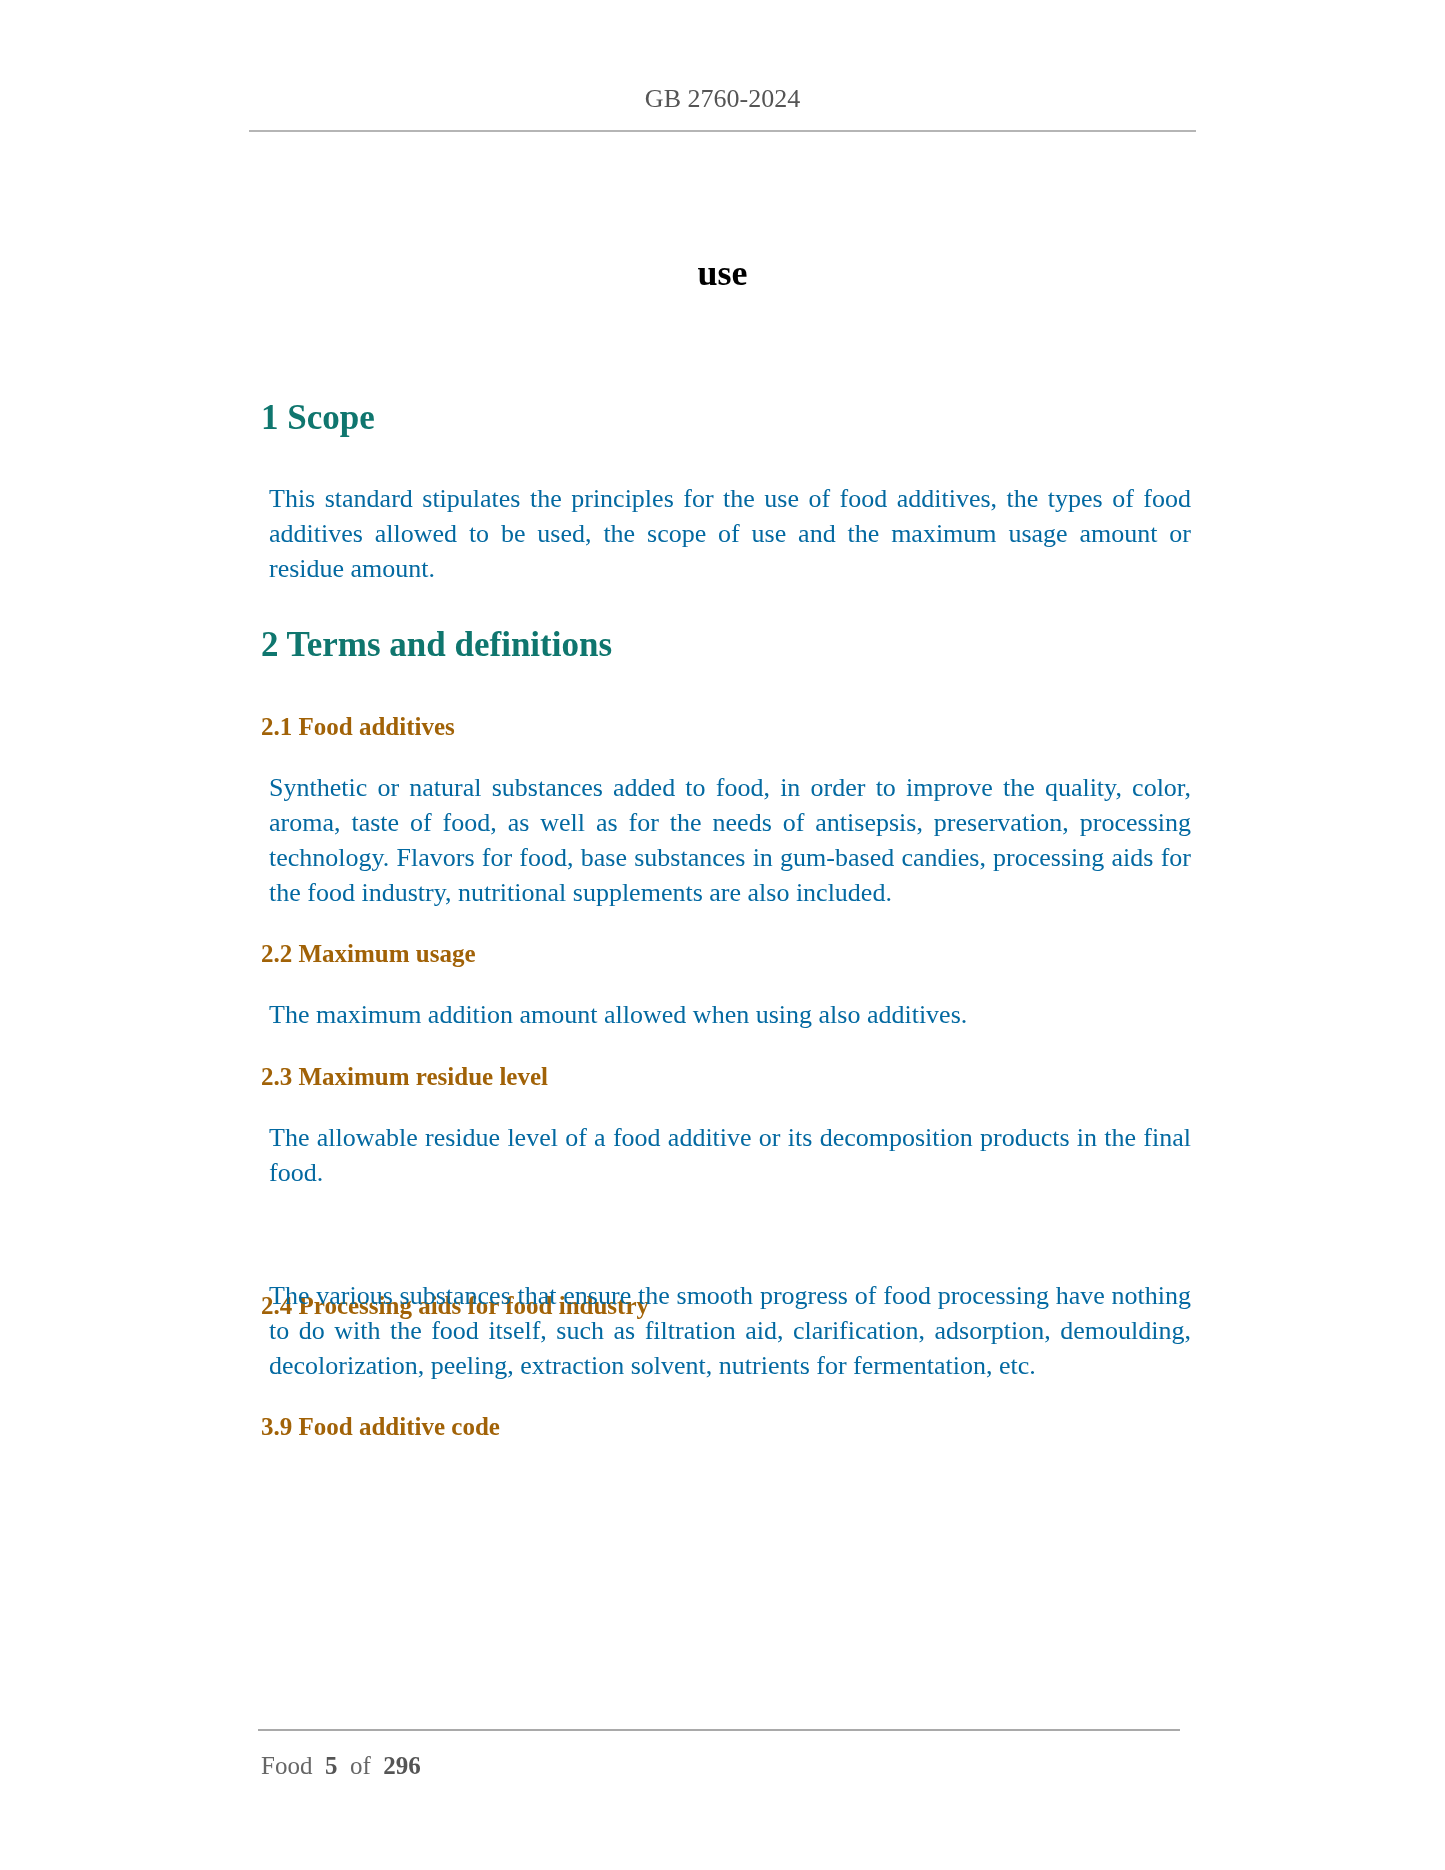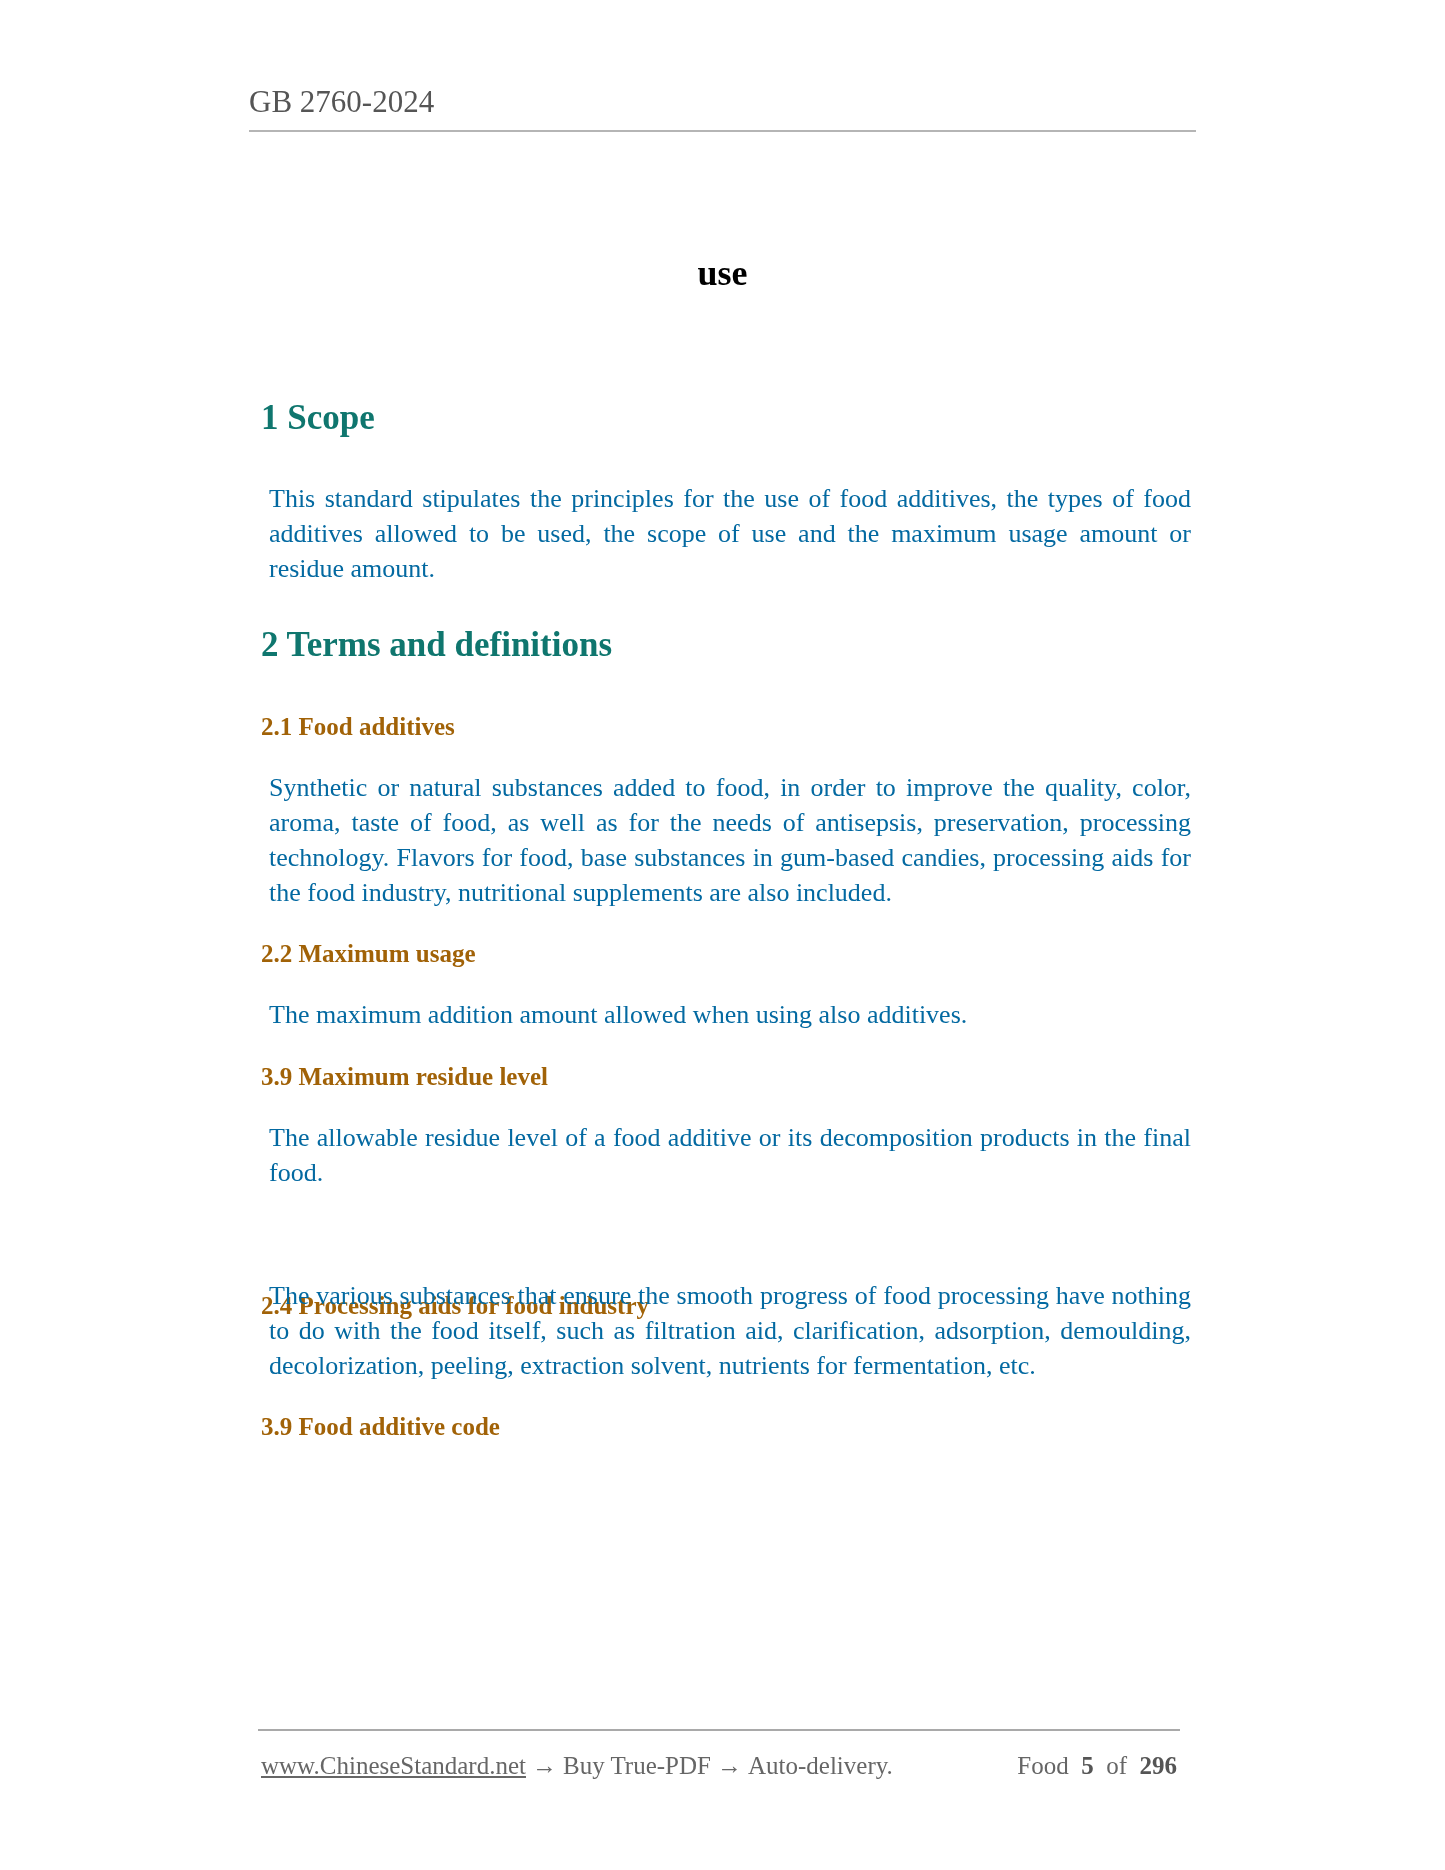--- a/index.html
+++ b/index.html
@@ -1,19 +1,19 @@
 <!DOCTYPE html>
 <html><head>
 <meta charset="utf-8">
 <style>
   html, body { margin: 0; padding: 0; background: #ffffff; }
   body { width: 1445px; height: 1870px; position: relative; overflow: hidden;
          font-family: "Liberation Serif", "DejaVu Serif", serif; color: #111; }
-  .page-header { position: absolute; left: 249px; width: 947px; top: 84px; 
-                 font-size: 31px; color: #555; }
+  .page-header { position: absolute; left: 249px; width: 947px; top: 84px; text-align: center;
+                 font-size: 26px; color: #555; }
   .header-rule { position: absolute; left: 249px; width: 947px; top: 130px; height: 0;
                  border-top: 2px solid #b5b5b5; }
   .doc-title { position: absolute; left: 249px; width: 947px; top: 168px; text-align: center;
                font-weight: bold; font-size: 36px; line-height: 70px; color: #000; margin: 0; }
   .content { position: absolute; left: 261px; width: 922px; top: 0; }
   .h1 { position: absolute; left: 0; font-weight: bold; font-size: 35px; margin: 0; color: #0f766e; white-space: nowrap; }
   .h2 { position: absolute; left: 0; font-weight: bold; font-size: 25px; margin: 0; color: #a16207; white-space: nowrap; }
   .para { position: absolute; left: 8px; width: 922px; font-size: 26px; line-height: 35px; margin: 0;
           text-align: justify; color: #0369a1; }
   .footer-rule { position: absolute; left: 258px; width: 922px; top: 1729px; height: 0;
@@ -40,33 +40,30 @@
   <p class="para" style="top:481px;">This standard stipulates the principles for the use of food additives, the types of food additives allowed to be used, the scope of use and the maximum usage amount or residue amount.</p>
 
   <h2 class="h1" style="top:625px;">2 Terms and definitions</h2>
 
   <h3 class="h2" style="top:713px;">2.1 Food additives</h3>
   <p class="para" style="top:770px;">Synthetic or natural substances added to food, in order to improve the quality, color, aroma, taste of food, as well as for the needs of antisepsis, preservation, processing technology. Flavors for food, base substances in gum-based candies, processing aids for the food industry, nutritional supplements are also included.</p>
 
   <h3 class="h2" style="top:940px;">2.2 Maximum usage</h3>
   <p class="para" style="top:997px;">The maximum addition amount allowed when using also additives.</p>
 
-  <h3 class="h2" style="top:1063px;">3.9 Maximum residue level</h3>
+  <h3 class="h2" style="top:1063px;">2.3 Maximum residue level</h3>
   <p class="para" style="top:1120px;">The allowable residue level of a food additive or its decomposition products in the final food.</p>
 
   <h3 class="h2" style="top:1292px;">2.4 Processing aids for food industry</h3>
   <p class="para" style="top:1278px;">The various substances that ensure the smooth progress of food processing have nothing to do with the food itself, such as filtration aid, clarification, adsorption, demoulding, decolorization, peeling, extraction solvent, nutrients for fermentation, etc.</p>
 
   <h3 class="h2" style="top:1413px;">3.9 Food additive code</h3>
 </div>
 
 <div class="footer-rule"></div>
 <div class="footer">
   <span>
-    <a>www.ChineseStandard.net</a><span class="arrow">→</span><span>Buy True-PDF</span><span class="arrow">→</span><span>Auto-delivery.</span>
-  </span>
-  <span>
     <span>Food</span>&nbsp;
     <b>5</b>&nbsp;
     <span>of</span>&nbsp;
     <b>296</b>
   </span>
 </div>
 
 </body></html>

